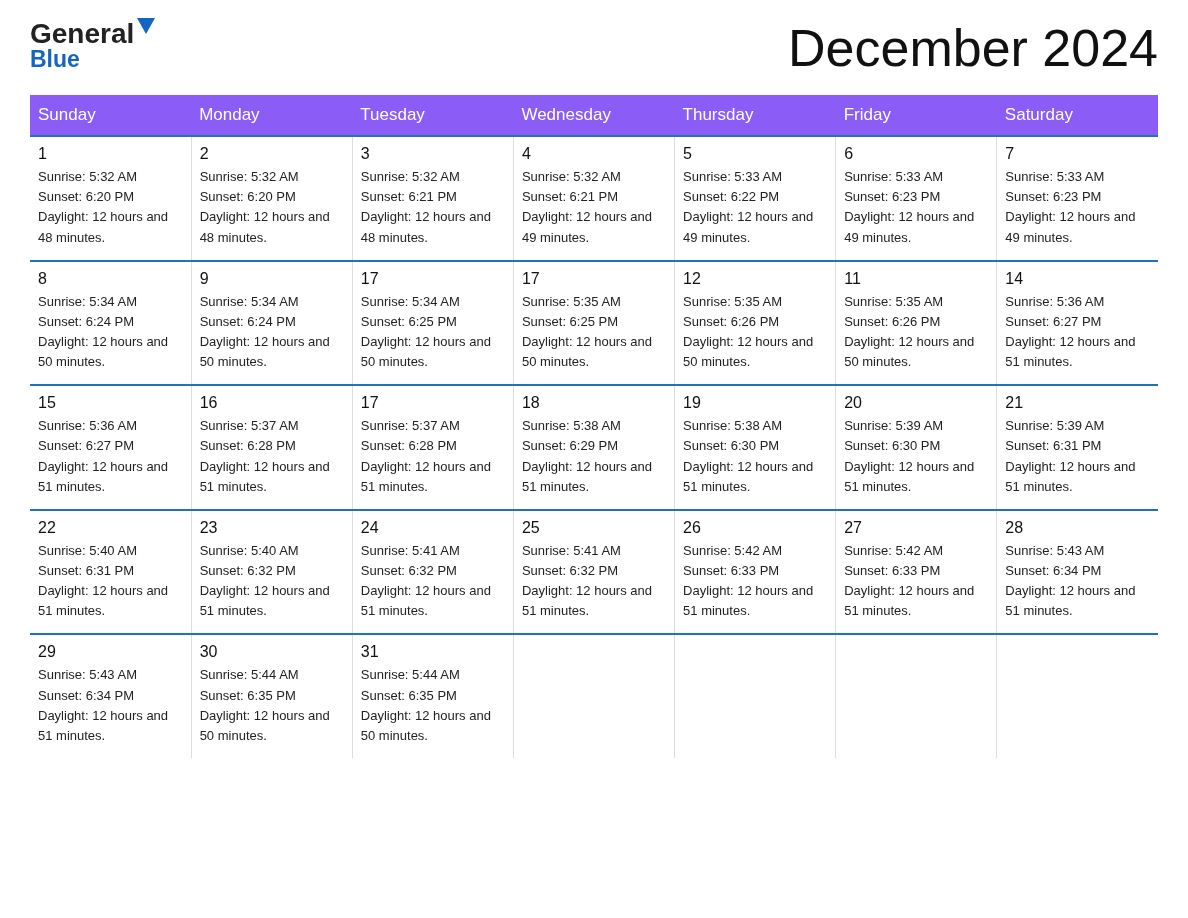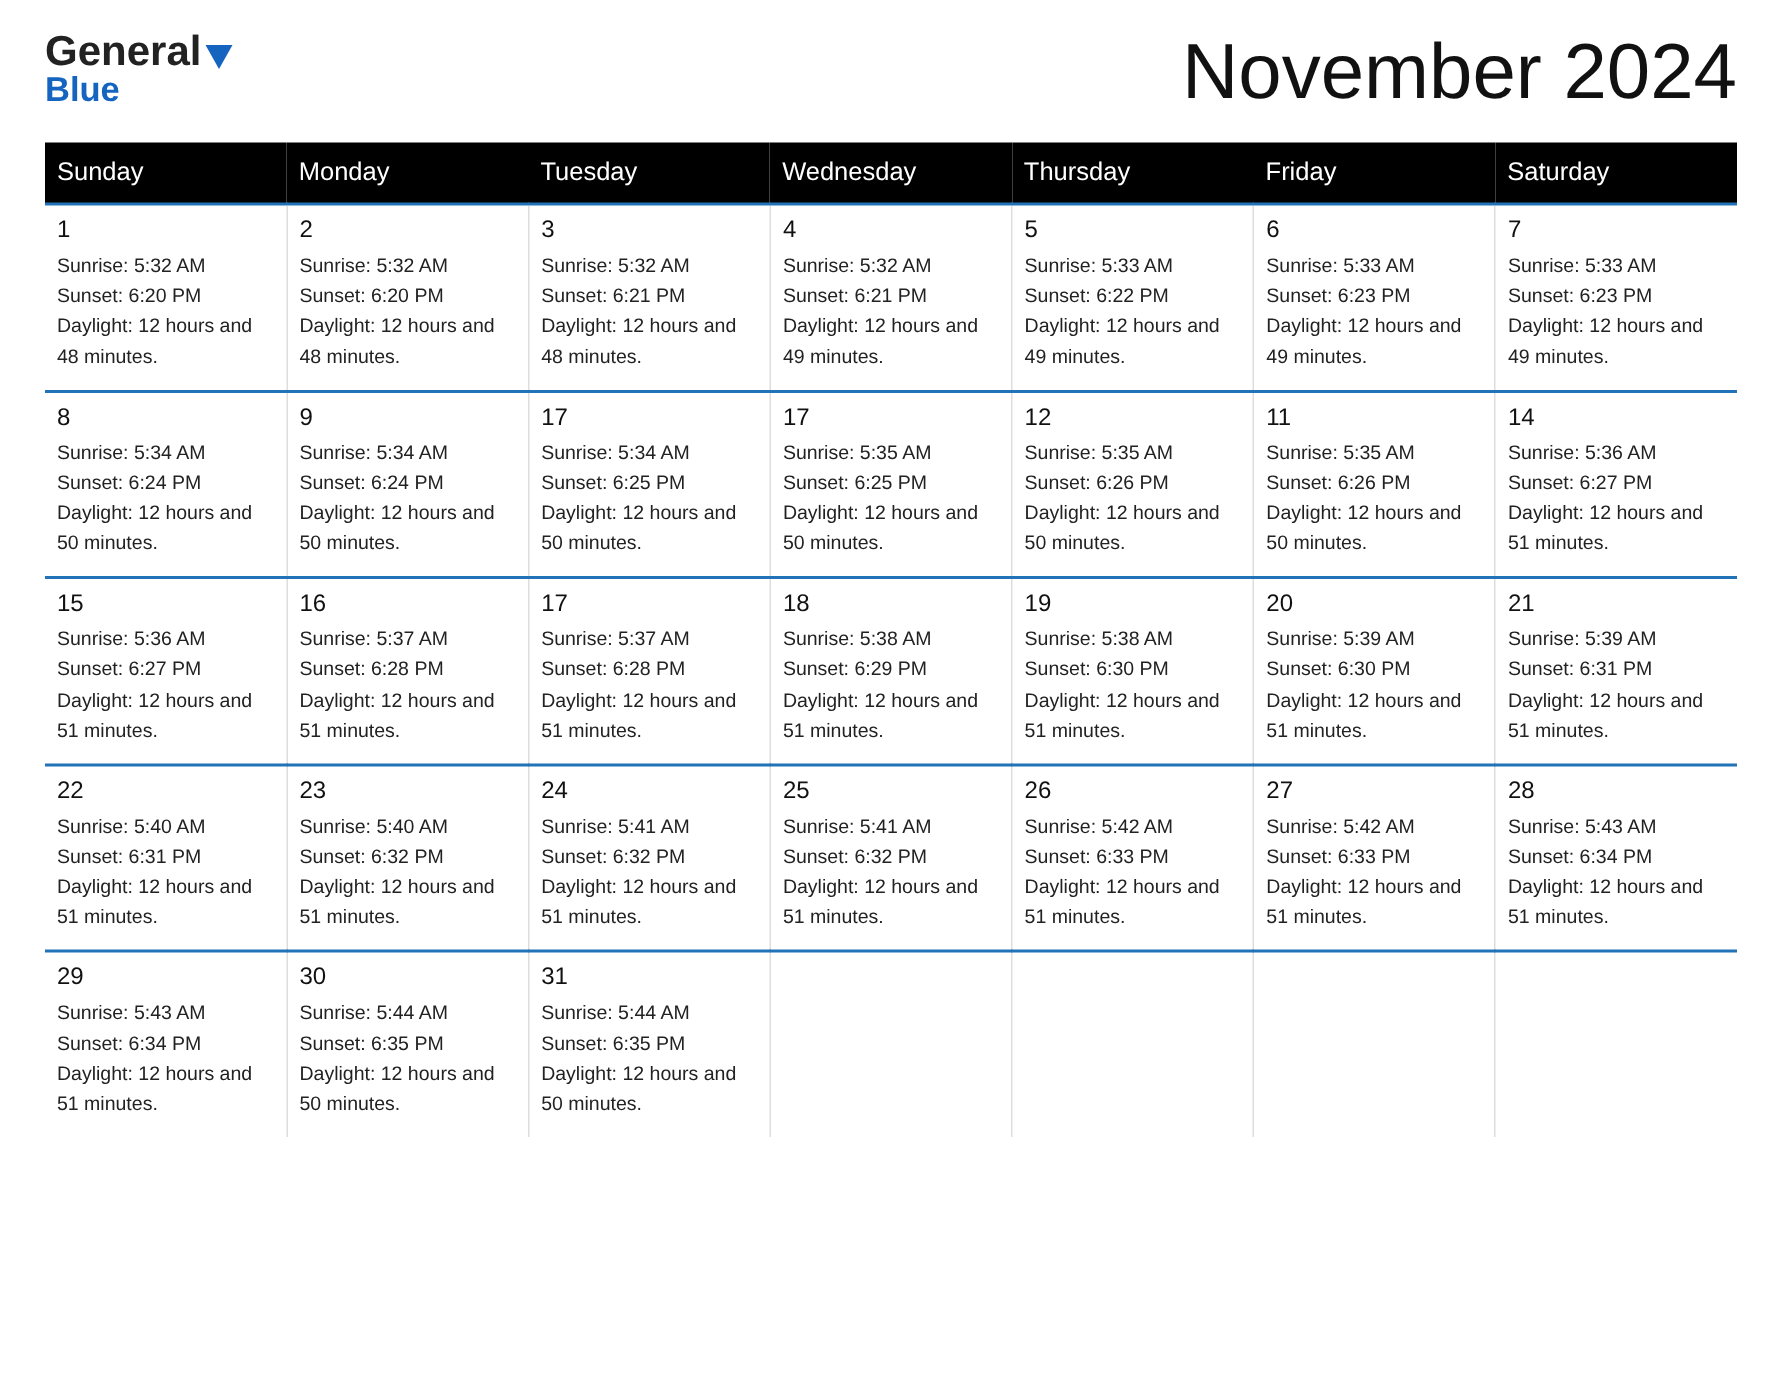--- a/index.html
+++ b/index.html
@@ -39,21 +39,21 @@
       height: 0;
       border-left: 9px solid transparent;
       border-right: 9px solid transparent;
       border-top: 16px solid #1565c0;
       margin-left: 3px;
       vertical-align: middle;
       transform: translateY(-2px);
     }
     .logo-line {
       display: flex;
-      align-items: flex-end;
+      align-items: flex-start;
     }
     .title-area {
       text-align: right;
     }
     .calendar-title {
       font-size: 52px;
       font-weight: normal;
       color: #111;
       line-height: 1.1;
     }
@@ -61,21 +61,21 @@
       font-size: 22px;
       color: #333;
       margin-top: 4px;
     }
     table {
       width: 100%;
       border-collapse: collapse;
       table-layout: fixed;
     }
     thead tr {
-      background-color: #000000;
+      background-color: #8b5cf6;
     }
     thead th {
       color: #fff;
       font-size: 17px;
       font-weight: normal;
       padding: 10px 8px;
       text-align: left;
       border: none;
     }
     tbody tr {
@@ -110,21 +110,21 @@
 
 <div class="header-area">
   <div class="logo">
     <div class="logo-line">
       <span class="logo-general">General</span>
       <span class="logo-triangle"></span>
     </div>
     <span class="logo-blue">Blue</span>
   </div>
   <div class="title-area">
-    <div class="calendar-title">November 2024</div>
+    <div class="calendar-title">December 2024</div>
   </div>
 </div>
 
 <table>
   <thead>
     <tr>
       <th>Sunday</th>
       <th>Monday</th>
       <th>Tuesday</th>
       <th>Wednesday</th>

